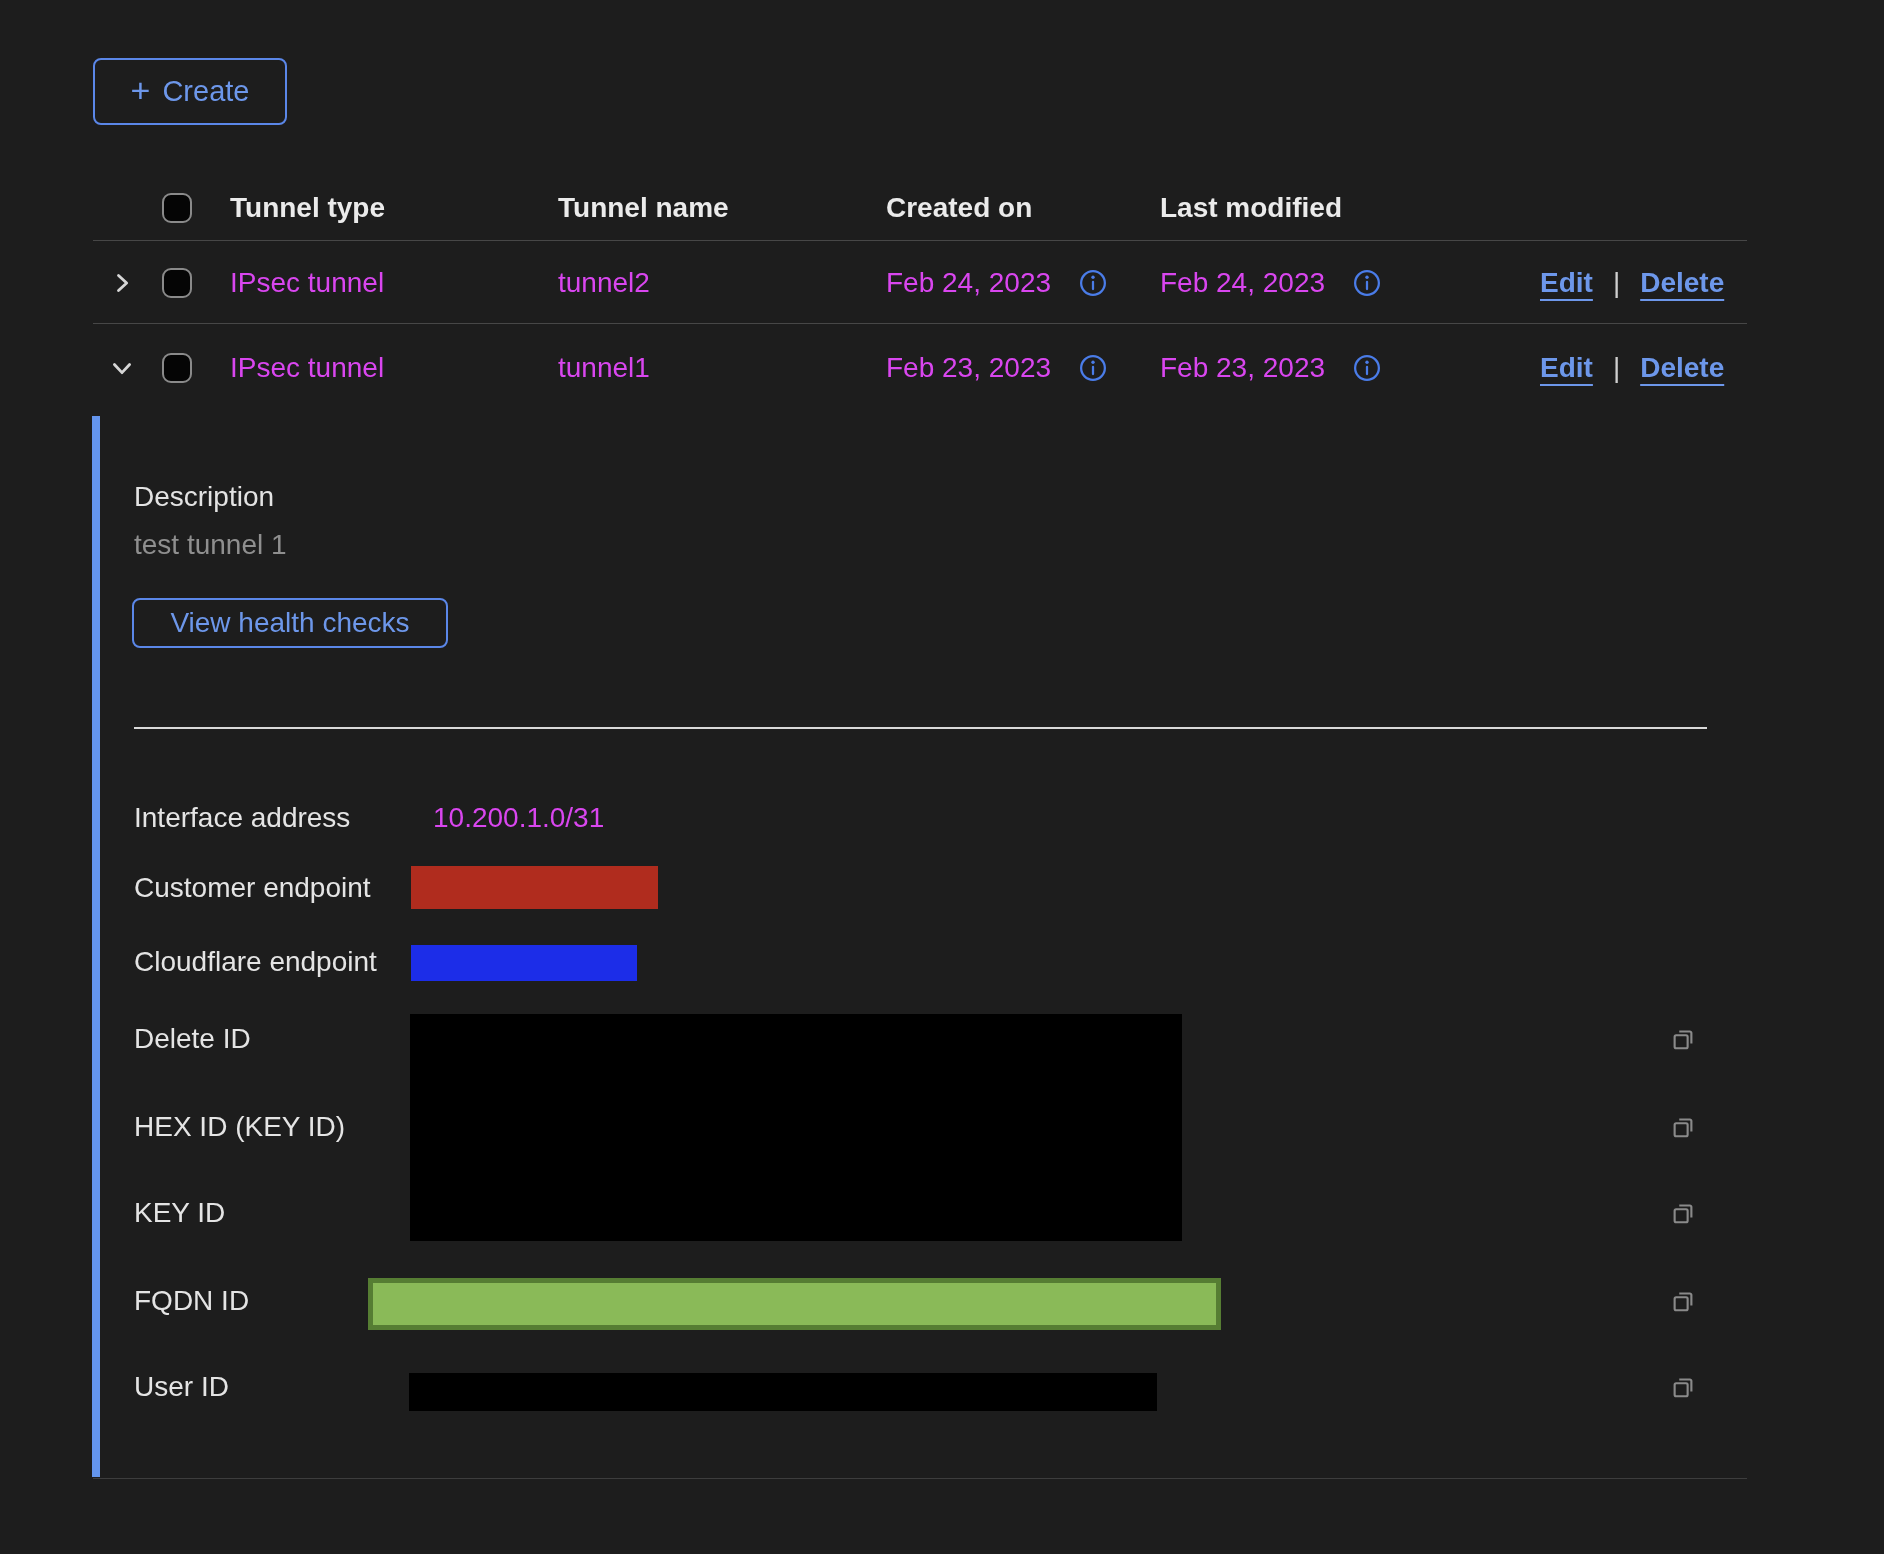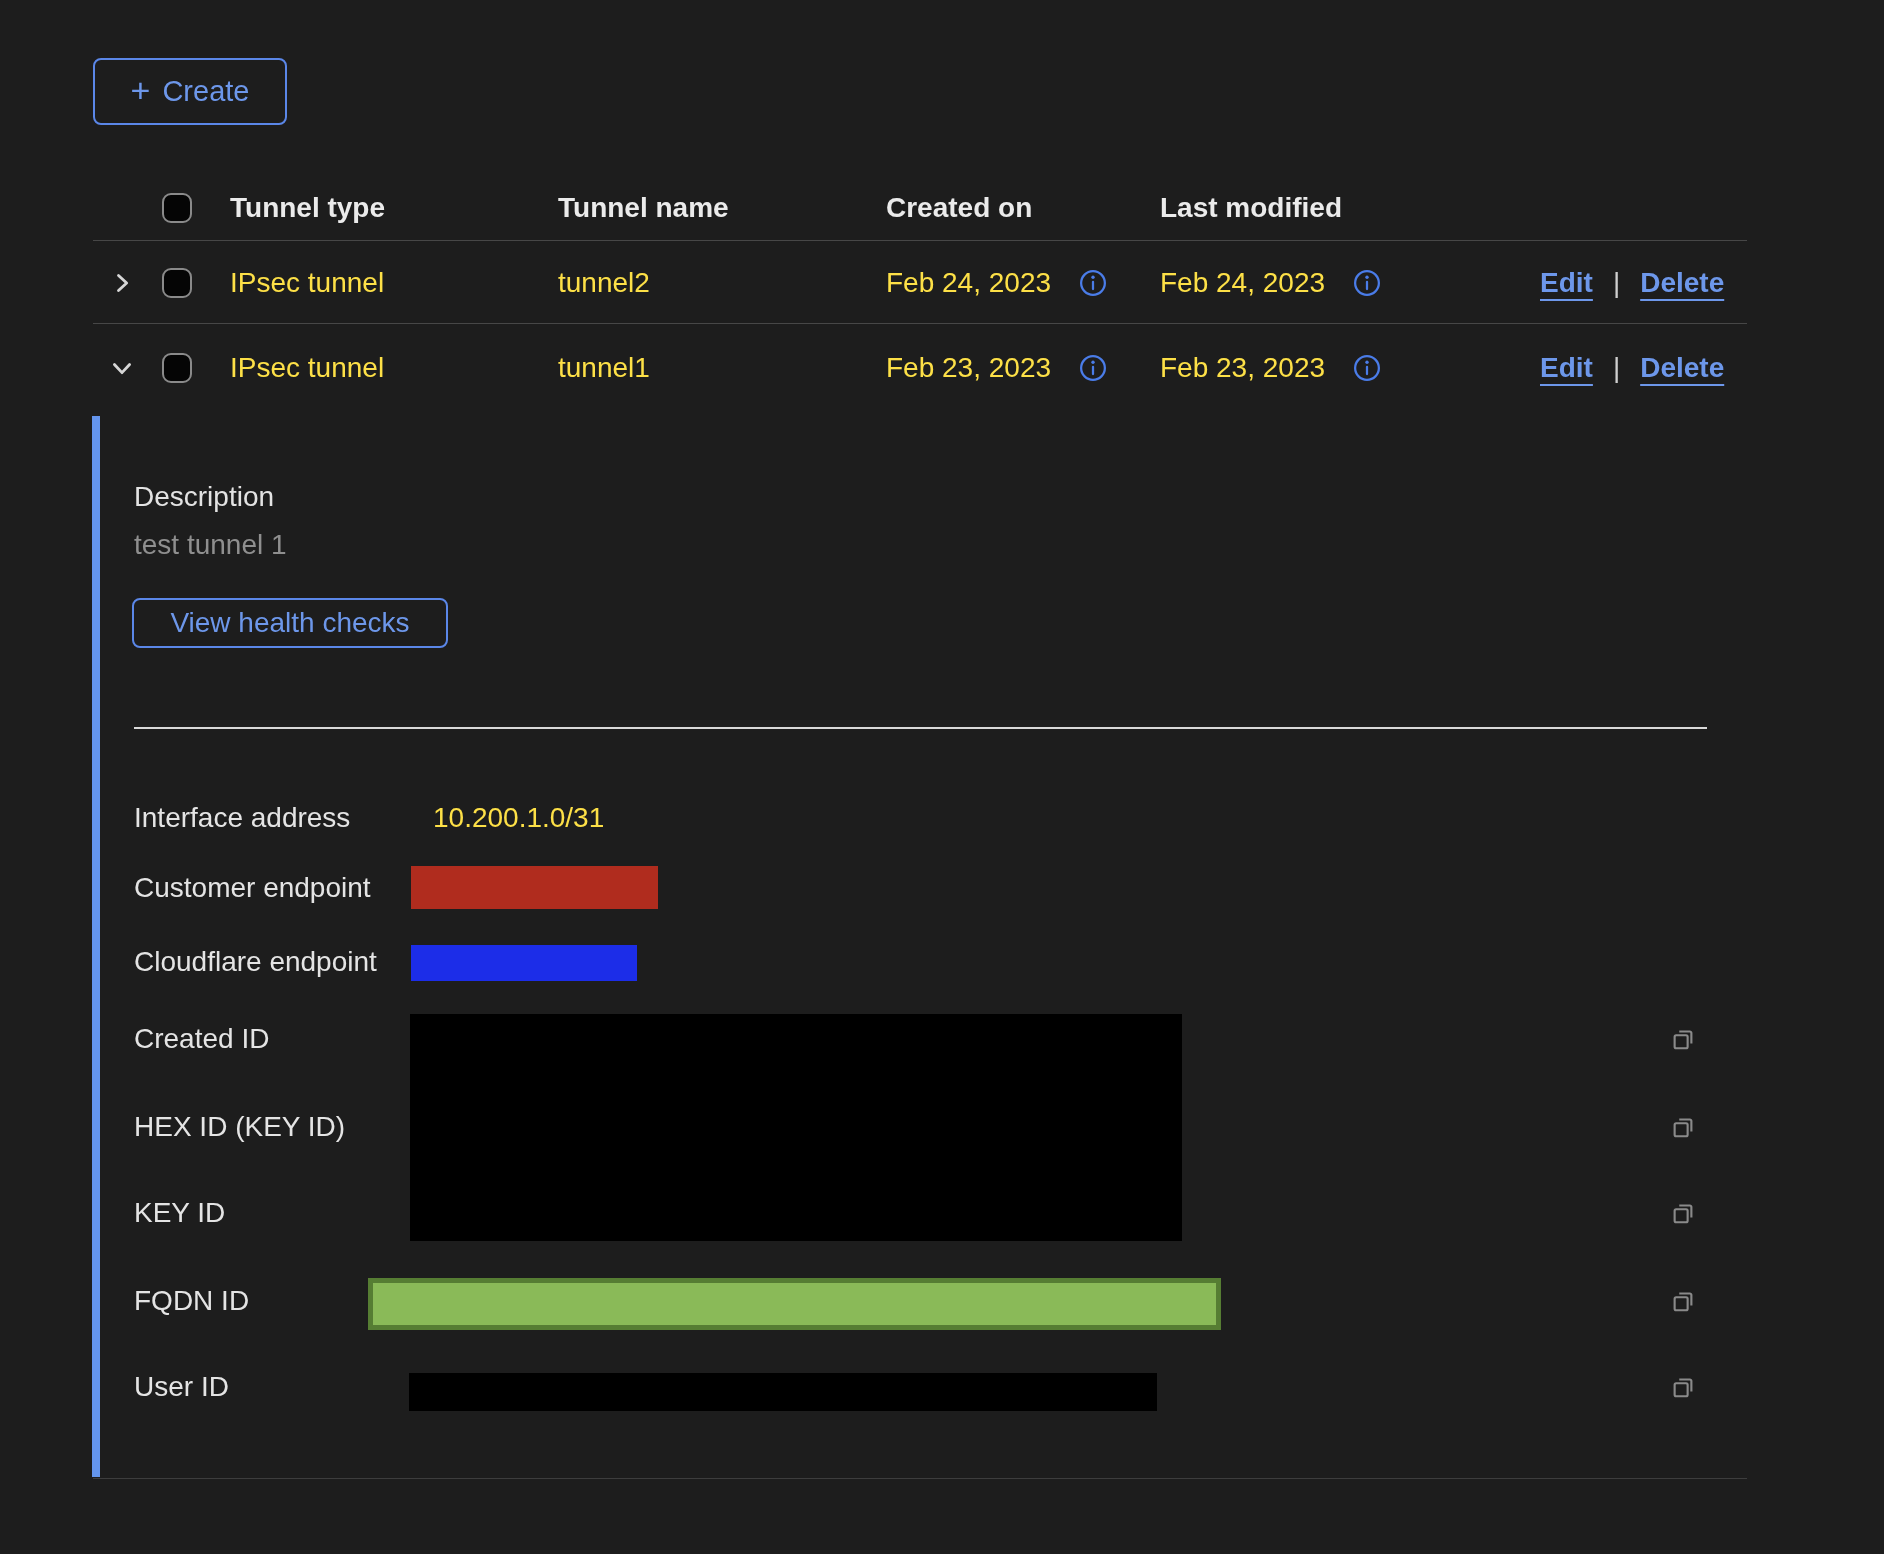--- a/index.html
+++ b/index.html
@@ -19,21 +19,21 @@
   body{
     background:var(--background);
     font-family:"Liberation Sans","DejaVu Sans",sans-serif;
     color:#e4e4e4;
     position:relative;
     overflow:hidden;
   }
   .abs{position:absolute;}
   .txt{font-size:28px;line-height:36px;white-space:nowrap;}
   .hdr{font-weight:700;color:#ebebeb;}
-  .cellval{color:#fde047;}
+  .cellval{color:#d946ef;}
   .muted{color:#8f8f8f;}
 
   
   .outline-btn{
     display:flex;align-items:center;justify-content:center;gap:12px;
     border:2px solid var(--accent-blue);border-radius:8px;
     color:var(--link-blue);font-size:29px;background:transparent;cursor:pointer;
     font-family:inherit;
   }
   .plus{font-size:34px;font-weight:300;line-height:1;position:relative;top:-2px;}
@@ -158,21 +158,21 @@
 
 <div class="abs txt" style="left:134px;top:800px;">Interface address</div>
 <div class="abs txt cellval" style="left:433px;top:800px;">10.200.1.0/31</div>
 
 <div class="abs txt" style="left:134px;top:870px;">Customer endpoint</div>
 <div class="abs red-box" style="left:411px;top:866px;width:247px;height:43px;"></div>
 
 <div class="abs txt" style="left:134px;top:944px;">Cloudflare endpoint</div>
 <div class="abs blue-box" style="left:411px;top:945px;width:226px;height:36px;"></div>
 
-<div class="abs txt" style="left:134px;top:1021px;">Created ID</div>
+<div class="abs txt" style="left:134px;top:1021px;">Delete ID</div>
 <div class="abs txt" style="left:134px;top:1109px;">HEX ID (KEY ID)</div>
 <div class="abs txt" style="left:134px;top:1195px;">KEY ID</div>
 <div class="abs black-box" style="left:410px;top:1014px;width:772px;height:227px;"></div>
 
 <div class="abs txt" style="left:134px;top:1283px;">FQDN ID</div>
 <div class="abs green-box" style="left:368px;top:1278px;width:853px;height:52px;"></div>
 
 <div class="abs txt" style="left:134px;top:1369px;">User ID</div>
 <div class="abs black-box" style="left:409px;top:1373px;width:748px;height:38px;"></div>
 

